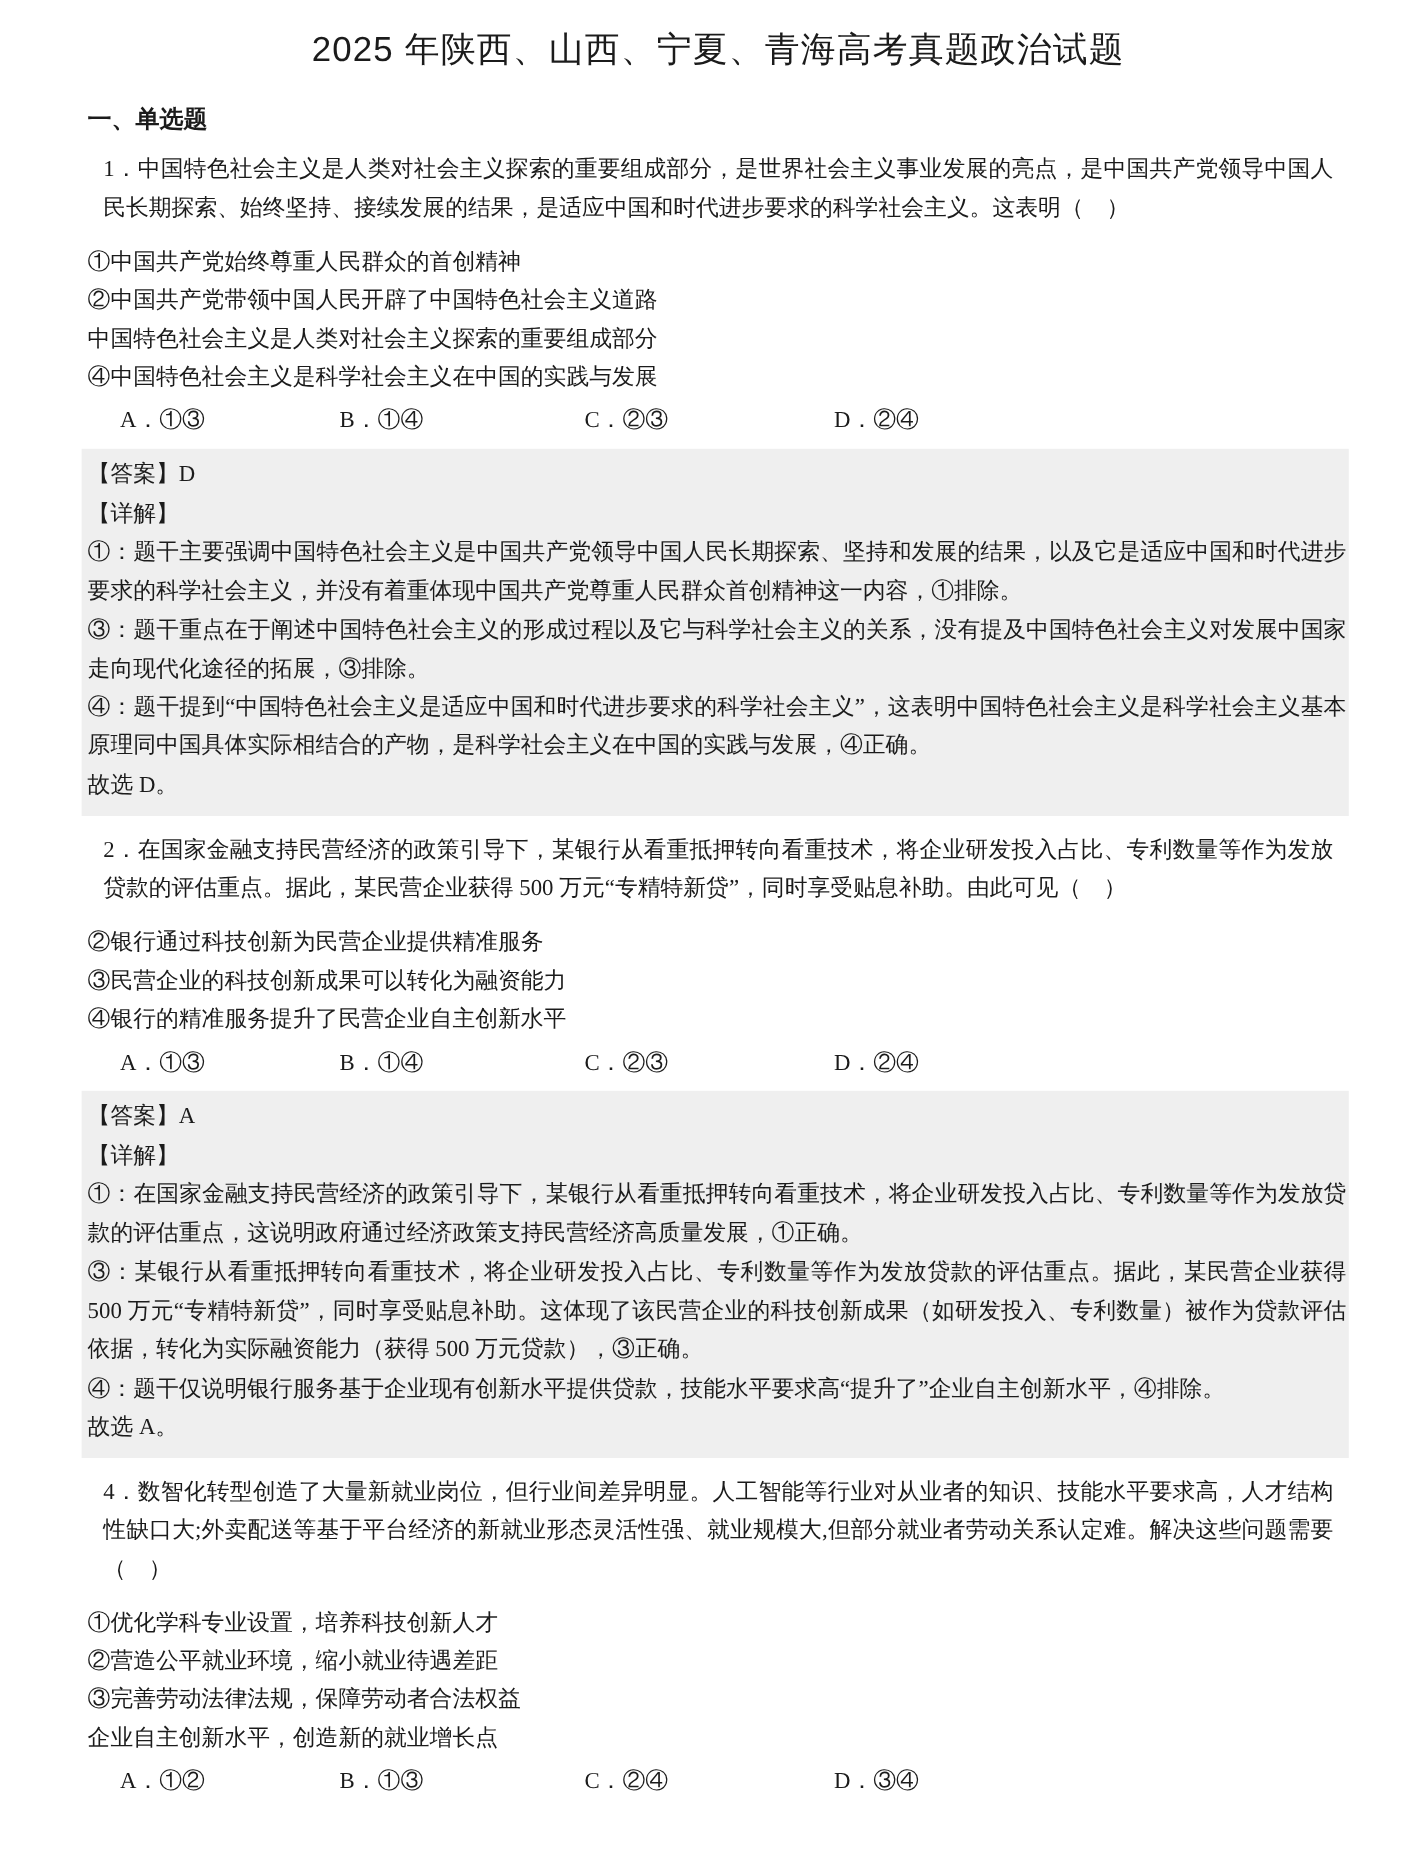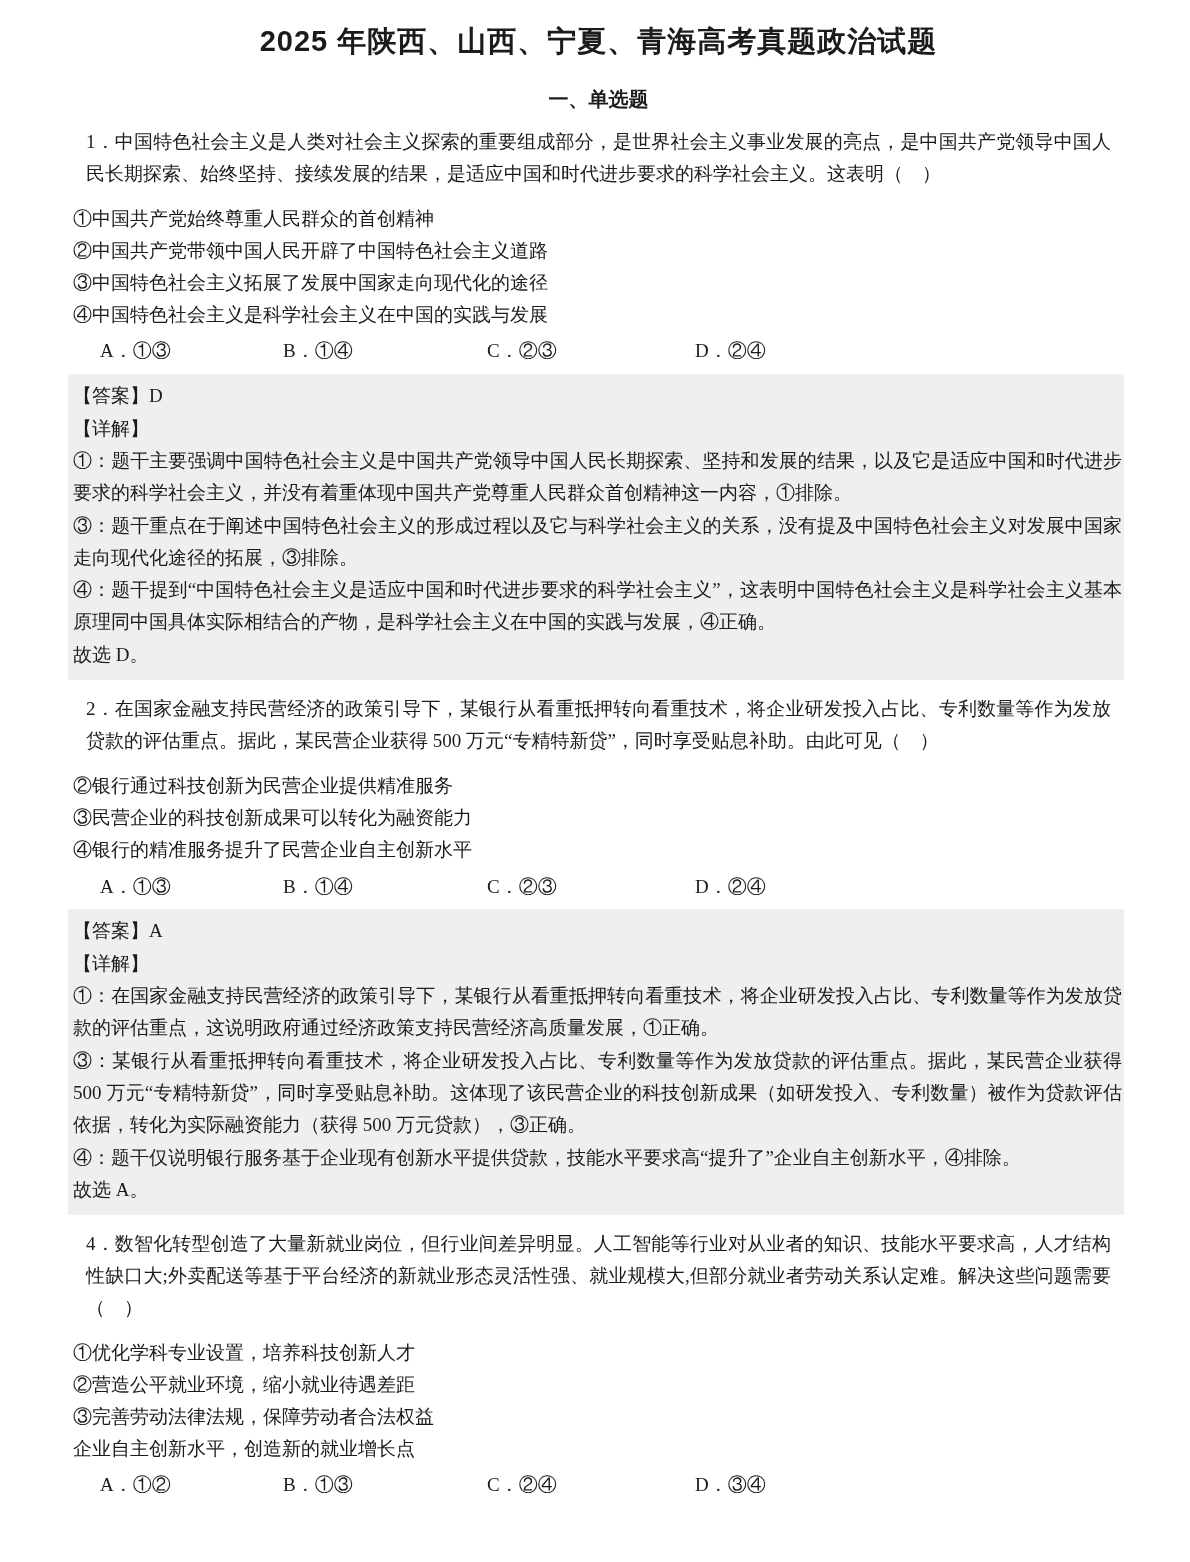--- a/index.html
+++ b/index.html
@@ -13,32 +13,31 @@
     background: #ffffff;
     color: #1b1b1b;
     font-family: "Liberation Serif", "DejaVu Serif", serif;
     font-size: 19px;
   }
   .page {
     padding: 12px 66px 0 73px;
   }
   .doc-title {
     font-family: "Liberation Sans", "DejaVu Sans", sans-serif;
-    font-weight: bold;
+    font-weight: normal;
     font-size: 29px;
     text-align: center;
     margin: 10px 0 24px 0;
     letter-spacing: 1px;
   }
   .section-heading {
     font-family: "Liberation Sans", "DejaVu Sans", sans-serif;
     font-weight: bold;
     font-size: 20px;
     margin: 4px 0 10px 0;
-    text-align: center;
   }
   .question {
     margin: 0 0 6px 0;
   }
   .stem {
     margin: 13px;
     line-height: 1.68;
     text-align: justify;
   }
   .item {
@@ -72,21 +71,21 @@
 <div class="page">
 
   <h1 class="doc-title">2025 年陕西、山西、宁夏、青海高考真题政治试题</h1>
 
   <h2 class="section-heading">一、单选题</h2>
 
   <section class="question">
     <p class="stem">1．中国特色社会主义是人类对社会主义探索的重要组成部分，是世界社会主义事业发展的亮点，是中国共产党领导中国人民长期探索、始终坚持、接续发展的结果，是适应中国和时代进步要求的科学社会主义。这表明（　）</p>
     <p class="item">①中国共产党始终尊重人民群众的首创精神</p>
     <p class="item">②中国共产党带领中国人民开辟了中国特色社会主义道路</p>
-    <p class="item">③中国特色社会主义拓展了发展中国家走向现代化的途径</p>
+    <p class="item">中国特色社会主义是人类对社会主义探索的重要组成部分</p>
     <p class="item">④中国特色社会主义是科学社会主义在中国的实践与发展</p>
     <div class="choices">
       <span class="choice">A．①③</span>
       <span class="choice">B．①④</span>
       <span class="choice">C．②③</span>
       <span class="choice">D．②④</span>
     </div>
     <div class="answer-box">
       <p><span>【答案】</span><span>D</span></p>
       <p>【详解】</p>

